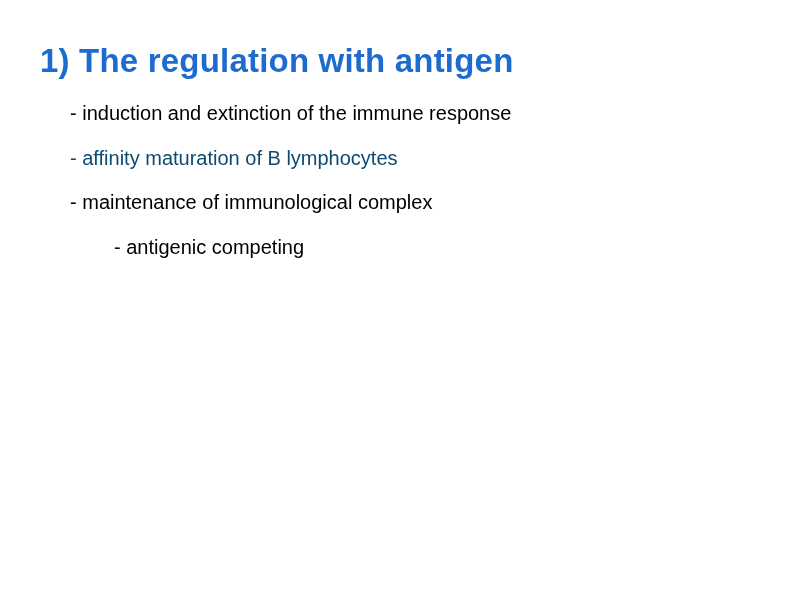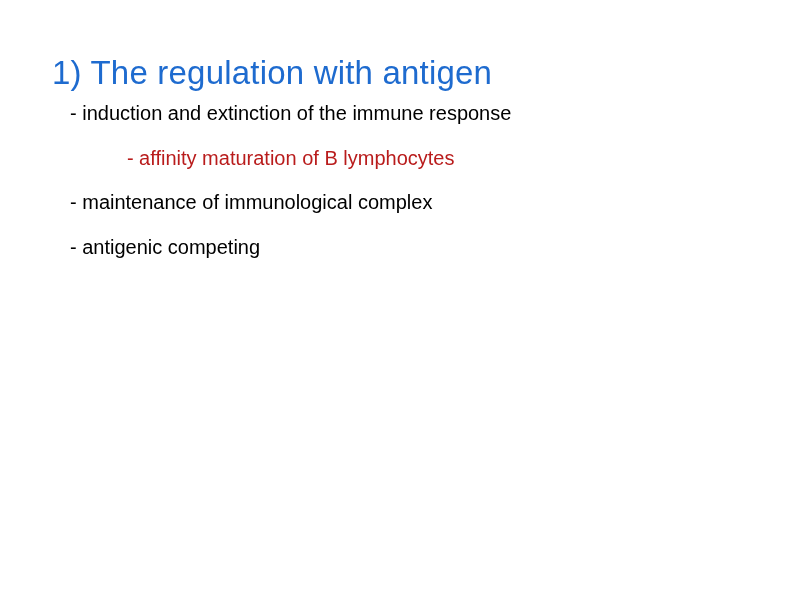--- a/index.html
+++ b/index.html
@@ -16,24 +16,24 @@
     position: relative;
     width: 794px;
     height: 595px;
     background: #ffffff;
     font-family: "Liberation Sans", sans-serif;
   }
   .title {
     position: absolute;
     left: 40px;
     top: 41px;
-    margin: 12px;
+    margin: 0;
     font-size: 33px;
     line-height: 40px;
-    font-weight: normal;
+    font-weight: bold;
     letter-spacing: 0.2px;
     white-space: nowrap;
   }
   .bullets {
     position: absolute;
     left: 70px;
     top: 91px;
     margin: 0;
     padding: 0;
     list-style: none;
@@ -46,17 +46,17 @@
   }
 </style>
 </head>
 <body>
 
 <div class="slide">
   <h1 class="title" style="color: rgb(30, 107, 207);">1) The regulation with antigen</h1>
 
   <ul class="bullets">
     <li style="color: rgb(0, 0, 0); text-align: center;">- induction and extinction of the immune response</li>
-    <li style="color: #b91c1c; text-align: center;">- affinity maturation of B lymphocytes</li>
+    <li style="color: #0c4a6e;">- affinity maturation of B lymphocytes</li>
     <li style="color: rgb(0, 0, 0);">- maintenance of immunological complex</li>
-    <li style="color: rgb(0, 0, 0);">- antigenic competing</li>
+    <li style="color: rgb(0, 0, 0); margin-left: 44px;">- antigenic competing</li>
   </ul>
 </div>
 
 </body></html>

